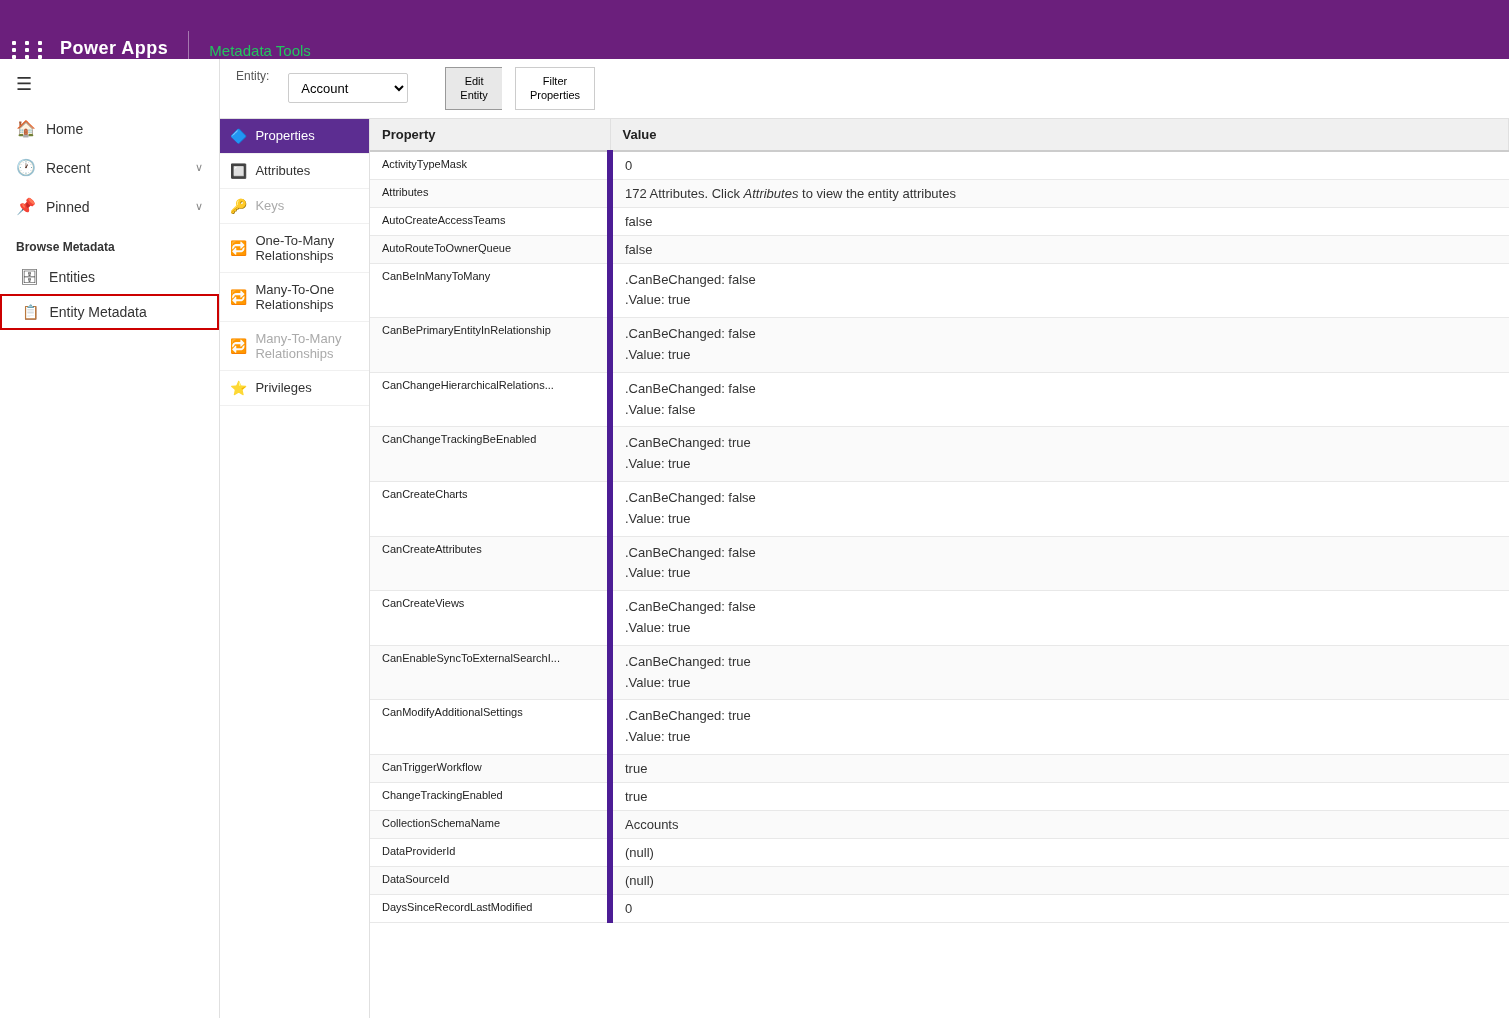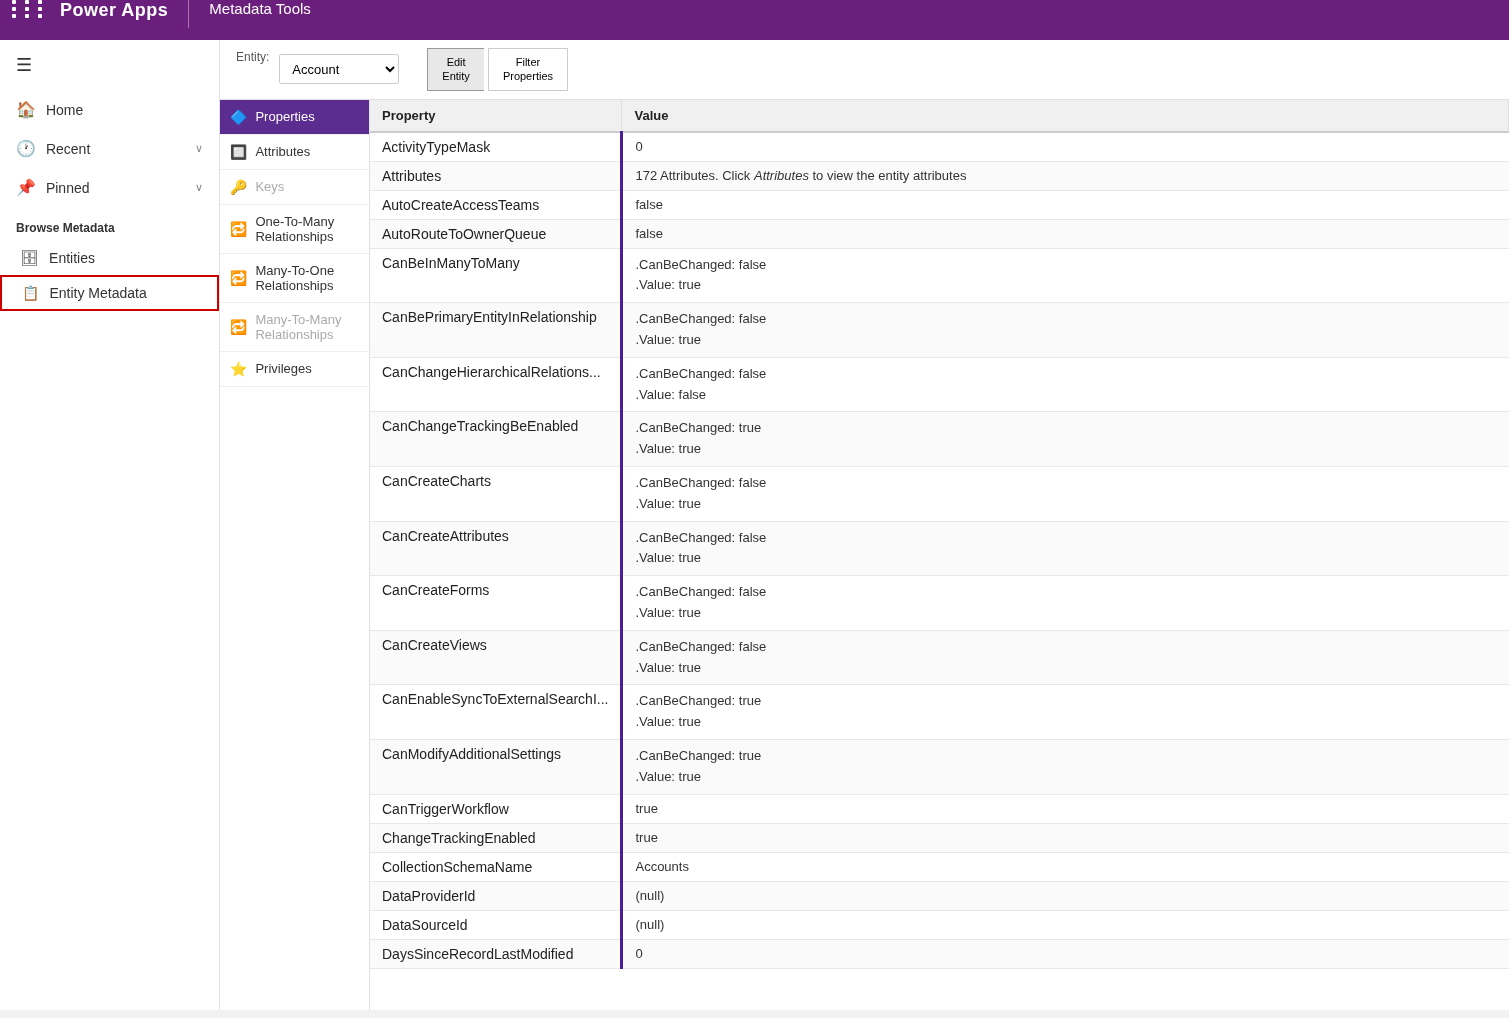--- a/index.html
+++ b/index.html
@@ -1,23 +1,23 @@
 <!DOCTYPE html>
 <html><head>
   <meta charset="utf-8">
   <style>
     * { box-sizing: border-box; margin: 0; padding: 0; }
     body { font-family: 'Segoe UI', Arial, sans-serif; font-size: 13px; background: #f3f2f1; height: 1018px; width: 1509px; overflow: hidden; }
 
     
     .topbar {
       background: #6b1f7c;
-      height: 40px;
-      display: flex;
-      align-items: flex-start;
+      height: 59px;
+      display: flex;
+      align-items: flex-end;
       padding: 0 12px;
       gap: 12px;
     }
     .topbar-grid {
       display: grid;
       grid-template-columns: repeat(3,10px);
       gap: 3px;
     }
     .topbar-grid span {
       width: 4px; height: 4px; background: white; border-radius: 1px; display: block;
@@ -25,21 +25,21 @@
     .topbar-appname {
       color: white;
       font-size: 18px;
       font-weight: 600;
       letter-spacing: 0.5px;
     }
     .topbar-divider {
       width: 1px; height: 28px; background: rgba(255,255,255,0.4); margin: 0 8px;
     }
     .topbar-toolname {
-      color: #ffffff;
+      color: #22c55e;
       font-size: 15px;
     }
 
     
     .layout {
       display: flex;
       height: calc(1018px - 48px);
     }
 
     
@@ -99,21 +99,21 @@
       overflow: hidden;
     }
 
     
     .entity-toolbar {
       background: white;
       border-bottom: 1px solid #e0e0e0;
       padding: 8px 16px;
       display: flex;
       align-items: center;
-      gap: 4px;
+      gap: 13px;
     }
     .entity-label {
       font-size: 12px;
       color: #555;
       margin-right: 6px;
       align-self: flex-start;
       margin-top: 2px;
     }
     .entity-select {
       border: 1px solid #ccc;
@@ -202,23 +202,23 @@
       border-bottom: 1px solid #e8e8e8;
     }
     .prop-table tbody tr:nth-child(even) { background: #fafafa; }
     .prop-table td {
       padding: 6px 12px;
       vertical-align: top;
       font-size: 13px;
       color: #333;
     }
     .prop-table td:first-child {
-      border-right: 3px solid #4c1d95;
+      border-right: 6px solid #4c1d95;
       width: 240px;
-      font-size: 14px;
+      font-size: 11px;
       color: #222;
     }
     .val-multiline { line-height: 1.6; }
   </style>
 </head>
 <body>
 
 <div class="topbar">
   <div class="topbar-grid">
     <span></span>
@@ -368,25 +368,20 @@
                 <td>CanCreateCharts</td>
                 <td class="val-multiline" style="white-space: pre-line;">.CanBeChanged: false
 .Value: true</td>
               </tr>
               <tr>
                 <td>CanCreateAttributes</td>
                 <td class="val-multiline" style="white-space: pre-line;">.CanBeChanged: false
 .Value: true</td>
               </tr>
               <tr>
-                <td>CanCreateForms</td>
-                <td class="val-multiline" style="white-space: pre-line;">.CanBeChanged: false
-.Value: true</td>
-              </tr>
-              <tr>
                 <td>CanCreateViews</td>
                 <td class="val-multiline" style="white-space: pre-line;">.CanBeChanged: false
 .Value: true</td>
               </tr>
               <tr>
                 <td>CanEnableSyncToExternalSearchI...</td>
                 <td class="val-multiline" style="white-space: pre-line;">.CanBeChanged: true
 .Value: true</td>
               </tr>
               <tr>

